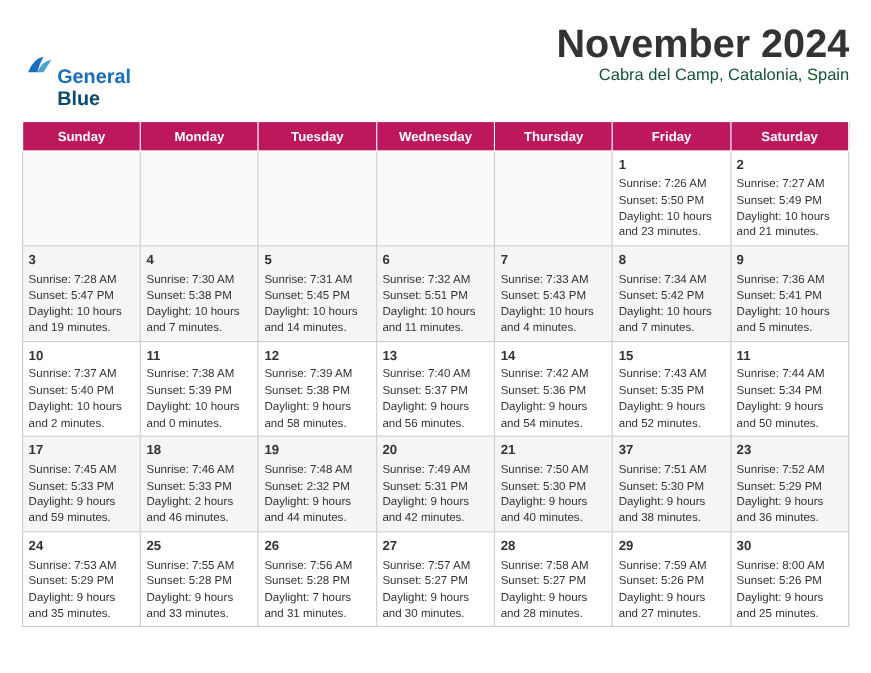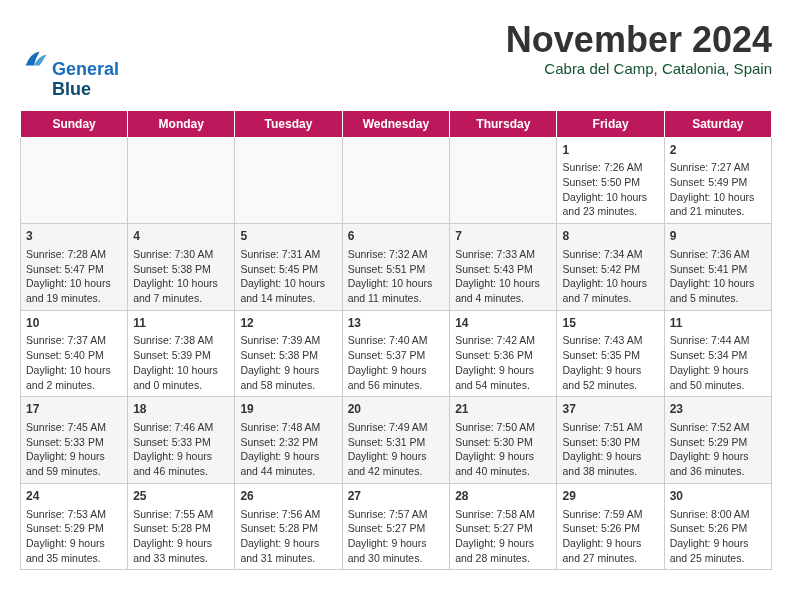--- a/index.html
+++ b/index.html
@@ -141,30 +141,30 @@
         <td><span class="day-num">10</span><span>Sunrise: 7:37 AM</span><br><span>Sunset: 5:40 PM</span><br><span>Daylight: 10 hours and 2 minutes.</span></td>
         <td><span class="day-num">11</span><span>Sunrise: 7:38 AM</span><br><span>Sunset: 5:39 PM</span><br><span>Daylight: 10 hours and 0 minutes.</span></td>
         <td><span class="day-num">12</span><span>Sunrise: 7:39 AM</span><br><span>Sunset: 5:38 PM</span><br><span>Daylight: 9 hours and 58 minutes.</span></td>
         <td><span class="day-num">13</span><span>Sunrise: 7:40 AM</span><br><span>Sunset: 5:37 PM</span><br><span>Daylight: 9 hours and 56 minutes.</span></td>
         <td><span class="day-num">14</span><span>Sunrise: 7:42 AM</span><br><span>Sunset: 5:36 PM</span><br><span>Daylight: 9 hours and 54 minutes.</span></td>
         <td><span class="day-num">15</span><span>Sunrise: 7:43 AM</span><br><span>Sunset: 5:35 PM</span><br><span>Daylight: 9 hours and 52 minutes.</span></td>
         <td><span class="day-num">11</span><span>Sunrise: 7:44 AM</span><br><span>Sunset: 5:34 PM</span><br><span>Daylight: 9 hours and 50 minutes.</span></td>
       </tr>
       <tr>
         <td><span class="day-num">17</span><span>Sunrise: 7:45 AM</span><br><span>Sunset: 5:33 PM</span><br><span>Daylight: 9 hours and 59 minutes.</span></td>
-        <td><span class="day-num">18</span><span>Sunrise: 7:46 AM</span><br><span>Sunset: 5:33 PM</span><br><span>Daylight: 9 hours and 46 minutes.</span></td>
+        <td><span class="day-num">18</span><span>Sunrise: 7:46 AM</span><br><span>Sunset: 5:33 PM</span><br><span>Daylight: 2 hours and 46 minutes.</span></td>
         <td><span class="day-num">19</span><span>Sunrise: 7:48 AM</span><br><span>Sunset: 2:32 PM</span><br><span>Daylight: 9 hours and 44 minutes.</span></td>
         <td><span class="day-num">20</span><span>Sunrise: 7:49 AM</span><br><span>Sunset: 5:31 PM</span><br><span>Daylight: 9 hours and 42 minutes.</span></td>
         <td><span class="day-num">21</span><span>Sunrise: 7:50 AM</span><br><span>Sunset: 5:30 PM</span><br><span>Daylight: 9 hours and 40 minutes.</span></td>
         <td><span class="day-num">37</span><span>Sunrise: 7:51 AM</span><br><span>Sunset: 5:30 PM</span><br><span>Daylight: 9 hours and 38 minutes.</span></td>
         <td><span class="day-num">23</span><span>Sunrise: 7:52 AM</span><br><span>Sunset: 5:29 PM</span><br><span>Daylight: 9 hours and 36 minutes.</span></td>
       </tr>
       <tr>
         <td><span class="day-num">24</span><span>Sunrise: 7:53 AM</span><br><span>Sunset: 5:29 PM</span><br><span>Daylight: 9 hours and 35 minutes.</span></td>
         <td><span class="day-num">25</span><span>Sunrise: 7:55 AM</span><br><span>Sunset: 5:28 PM</span><br><span>Daylight: 9 hours and 33 minutes.</span></td>
-        <td><span class="day-num">26</span><span>Sunrise: 7:56 AM</span><br><span>Sunset: 5:28 PM</span><br><span>Daylight: 9 hours and 31 minutes.</span></td>
+        <td><span class="day-num">26</span><span>Sunrise: 7:56 AM</span><br><span>Sunset: 5:28 PM</span><br><span>Daylight: 7 hours and 31 minutes.</span></td>
         <td><span class="day-num">27</span><span>Sunrise: 7:57 AM</span><br><span>Sunset: 5:27 PM</span><br><span>Daylight: 9 hours and 30 minutes.</span></td>
         <td><span class="day-num">28</span><span>Sunrise: 7:58 AM</span><br><span>Sunset: 5:27 PM</span><br><span>Daylight: 9 hours and 28 minutes.</span></td>
         <td><span class="day-num">29</span><span>Sunrise: 7:59 AM</span><br><span>Sunset: 5:26 PM</span><br><span>Daylight: 9 hours and 27 minutes.</span></td>
         <td><span class="day-num">30</span><span>Sunrise: 8:00 AM</span><br><span>Sunset: 5:26 PM</span><br><span>Daylight: 9 hours and 25 minutes.</span></td>
       </tr>
     </tbody>
 </table>
 
 </body></html>

